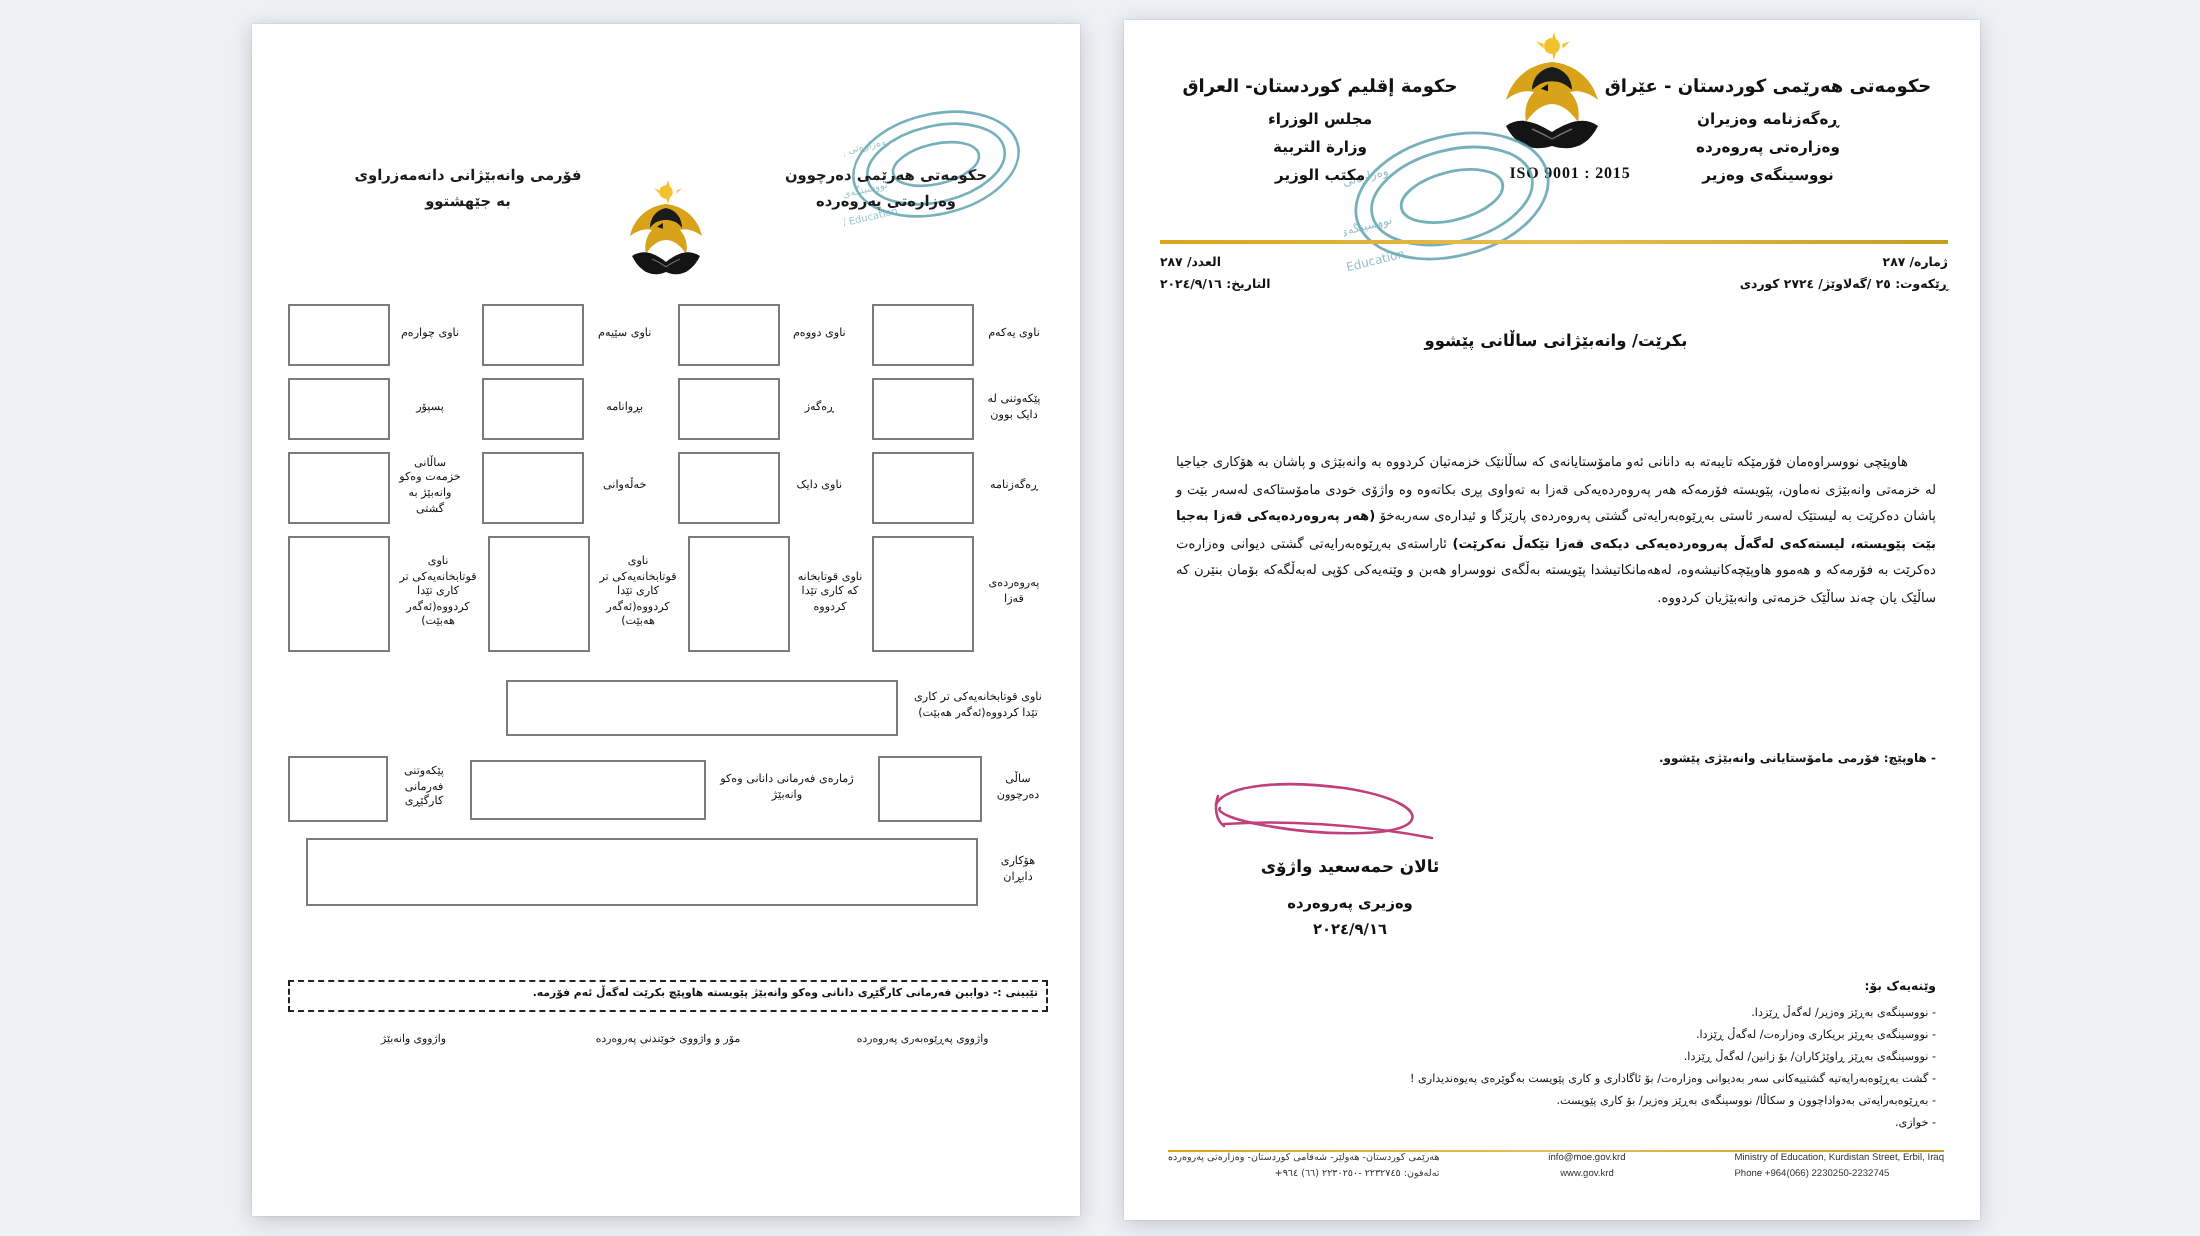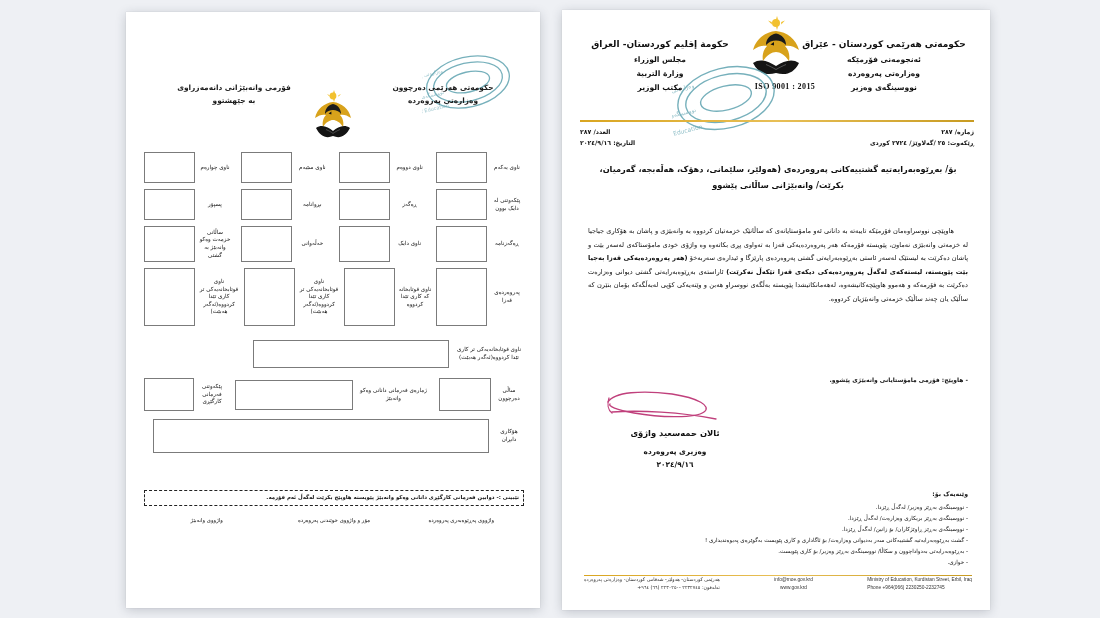--- a/index.html
+++ b/index.html
@@ -348,21 +348,21 @@
             <text x="26" y="22">وەزارەتی پەروەردە</text>
             <text x="22" y="46">نووسینگەی وەزیر</text>
             <text x="24" y="64">Ministry of Education</text>
           </g>
         </svg>
       </div>
 
       <div class="lhead">
         <div class="lh-col lh-ku ku">
           <div class="l0">حکومەتی هەرێمی کوردستان - عێراق</div>
-          <div>ئەنجومەنی فۆرمێکە</div>
+          <div>ڕەگەزنامە وەزیران</div>
           <div>وەزارەتی پەروەردە</div>
           <div>نووسینگەی وەزیر</div>
         </div>
         <div class="lh-col lh-ar">
           <div class="l0">حكومة إقليم كوردستان- العراق</div>
           <div>مجلس الوزراء</div>
           <div>وزارة التربية</div>
           <div>مكتب الوزير</div>
         </div>
       </div>
@@ -384,21 +384,20 @@
           <span>العدد/</span>
           <span>٢٨٧</span>
         </div>
         <div>
           <span>التاريخ:</span>
           <span>٢٠٢٤/٩/١٦</span>
         </div>
       </div>
 
       <div class="to-block">
-        <div>بۆ/ بەڕێوەبەرایەتیە گشتییەکانی پەروەردەی (هەولێر، سلێمانی، دهۆک، هەڵەبجە، گەرمیان،</div>
         <div class="subject">بکرێت/ وانەبێژانی ساڵانی پێشوو</div>
       </div>
 
       <div class="body-txt">
         <p>
           <span>هاوپێچی نووسراوەمان فۆرمێکە تایبەتە بە دانانی ئەو مامۆستایانەی کە ساڵانێک خزمەتیان کردووە بە وانەبێژی و پاشان بە هۆکاری جیاجیا لە خزمەتی وانەبێژی نەماون، پێویستە فۆرمەکە هەر پەروەردەیەکی قەزا بە تەواوی پڕی بکاتەوە وە واژۆی خودی مامۆستاکەی لەسەر بێت و پاشان دەکرێت بە لیستێک لەسەر ئاستی بەڕێوەبەرایەتی گشتی پەروەردەی پارێزگا و ئیدارەی سەربەخۆ</span>
           <span class="bold">(هەر پەروەردەیەکی قەزا بەجیا بێت پێویستە، لیستەکەی لەگەڵ پەروەردەیەکی دیکەی قەزا تێکەڵ نەکرێت)</span>
           <span>ئاراستەی بەڕێوەبەرایەتی گشتی دیوانی وەزارەت دەکرێت بە فۆرمەکە و هەموو هاوپێچەکانیشەوە، لەهەمانکاتیشدا پێویستە بەڵگەی نووسراو هەبن و وێنەیەکی کۆپی لەبەڵگەکە بۆمان بنێرن کە ساڵێک یان چەند ساڵێک خزمەتی وانەبێژیان کردووە.</span>
         </p>
       </div>

